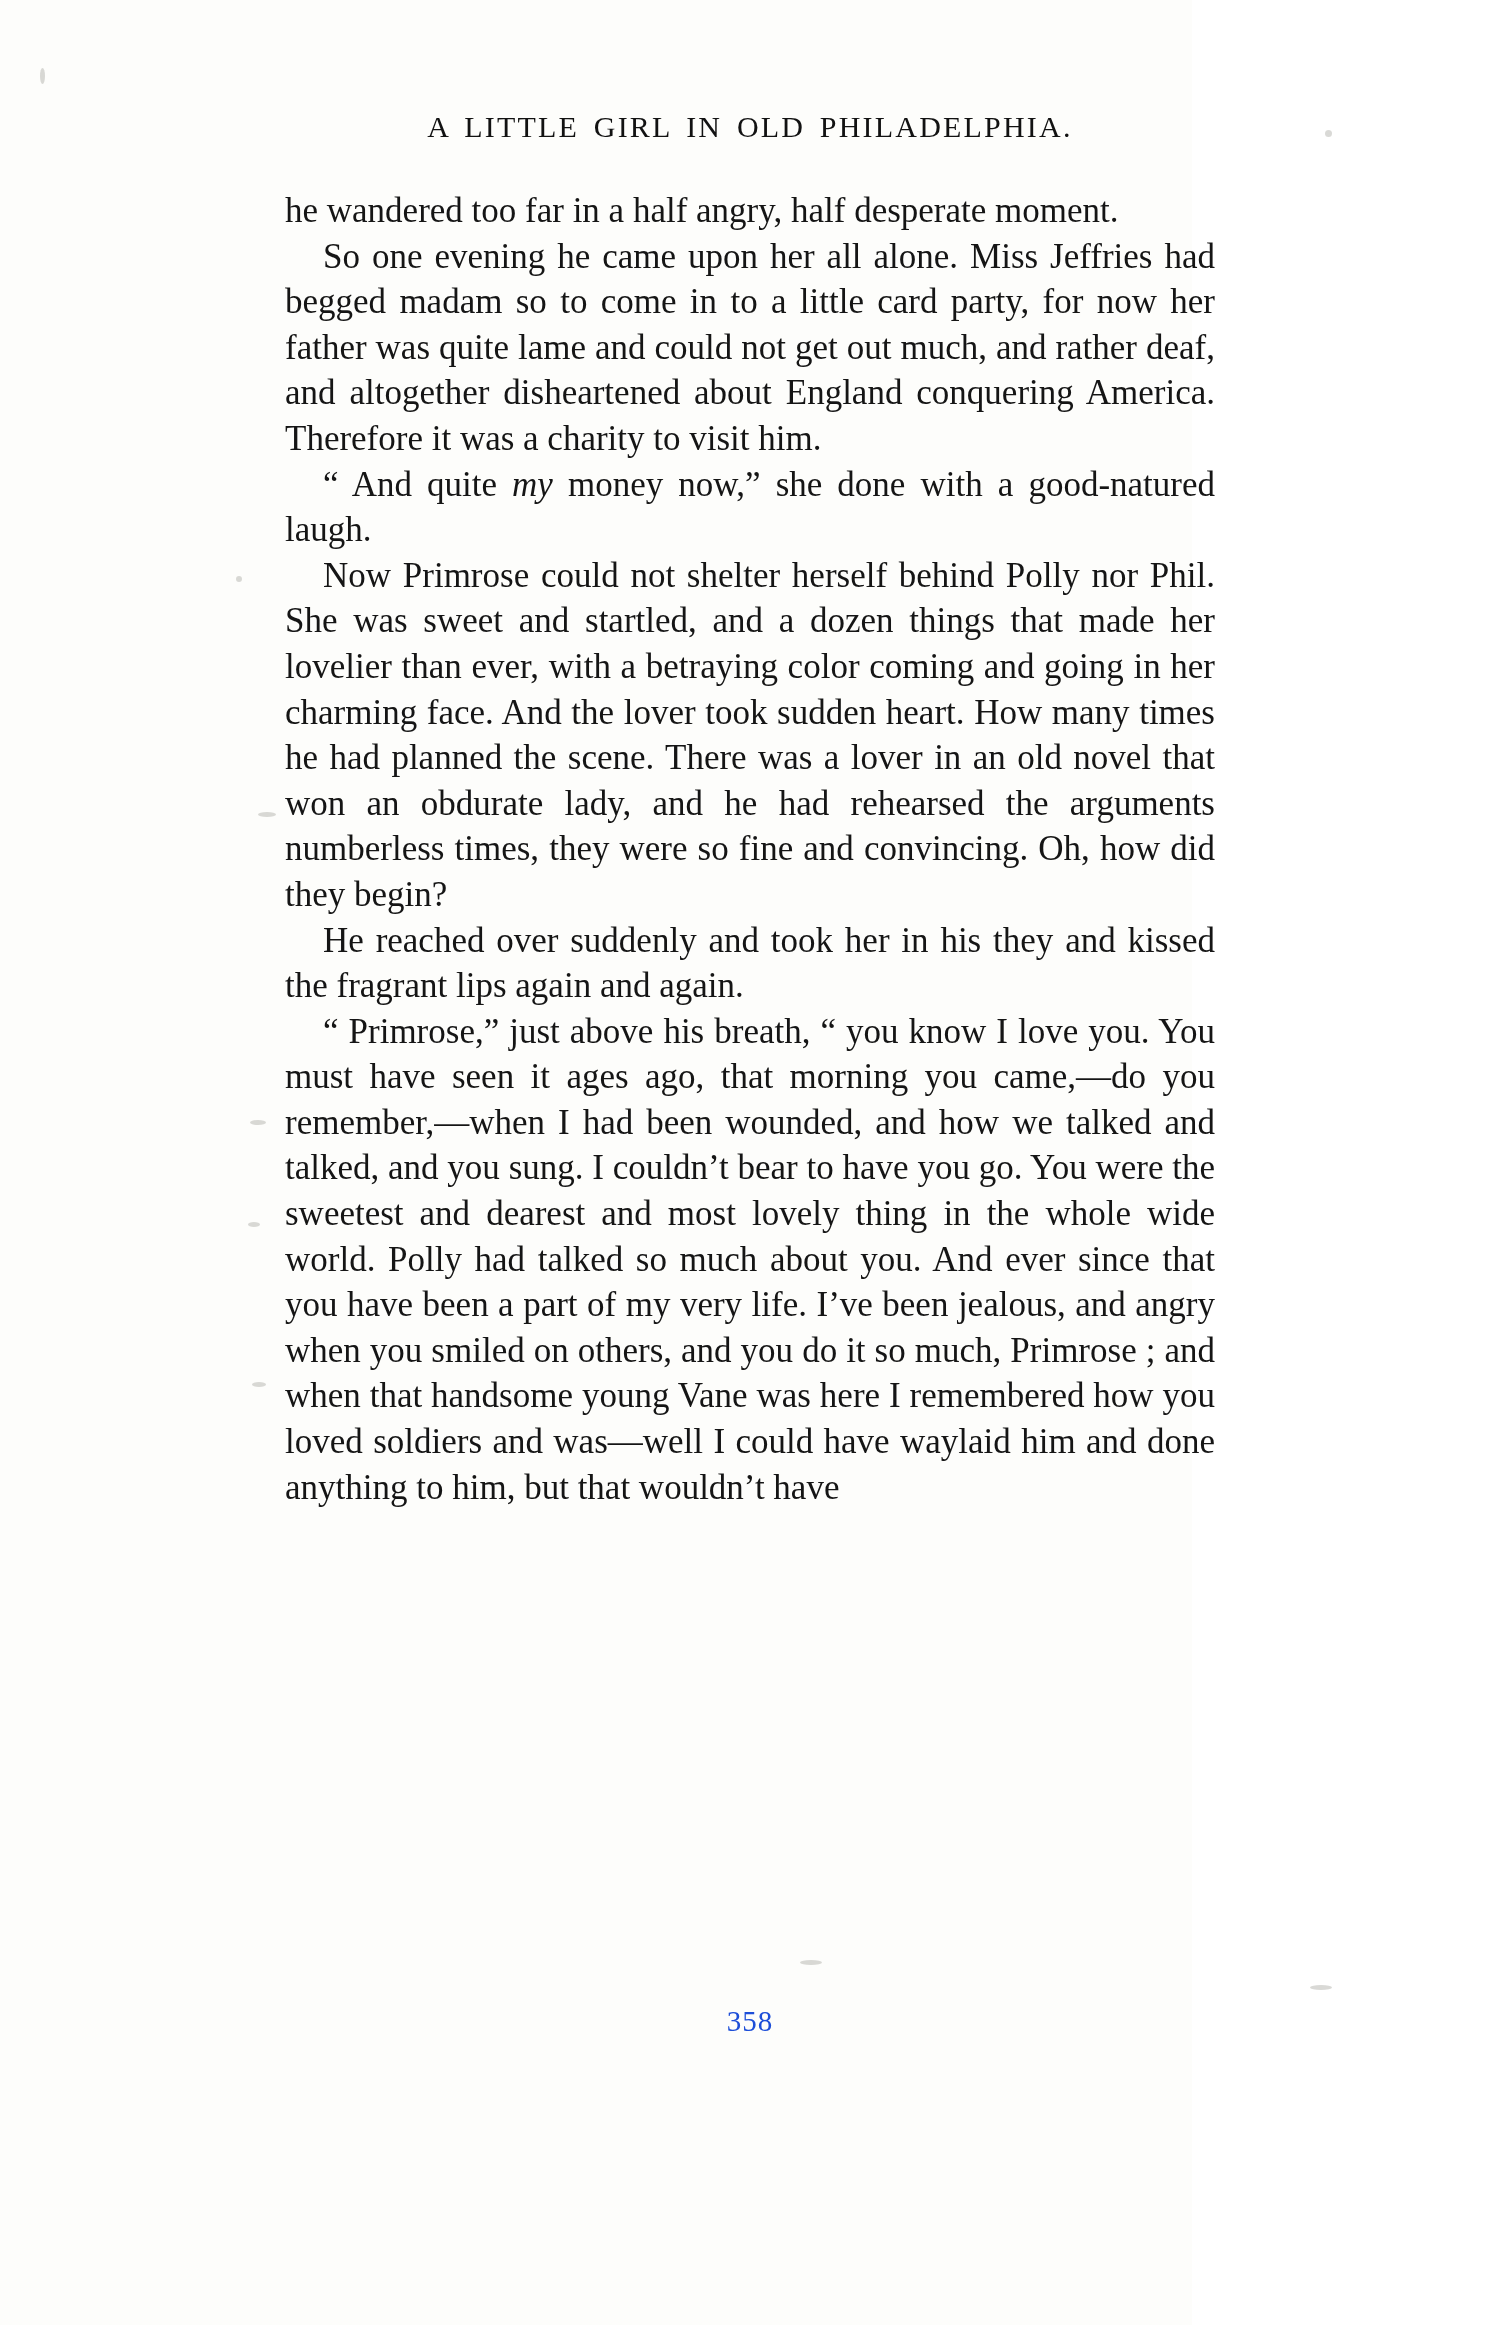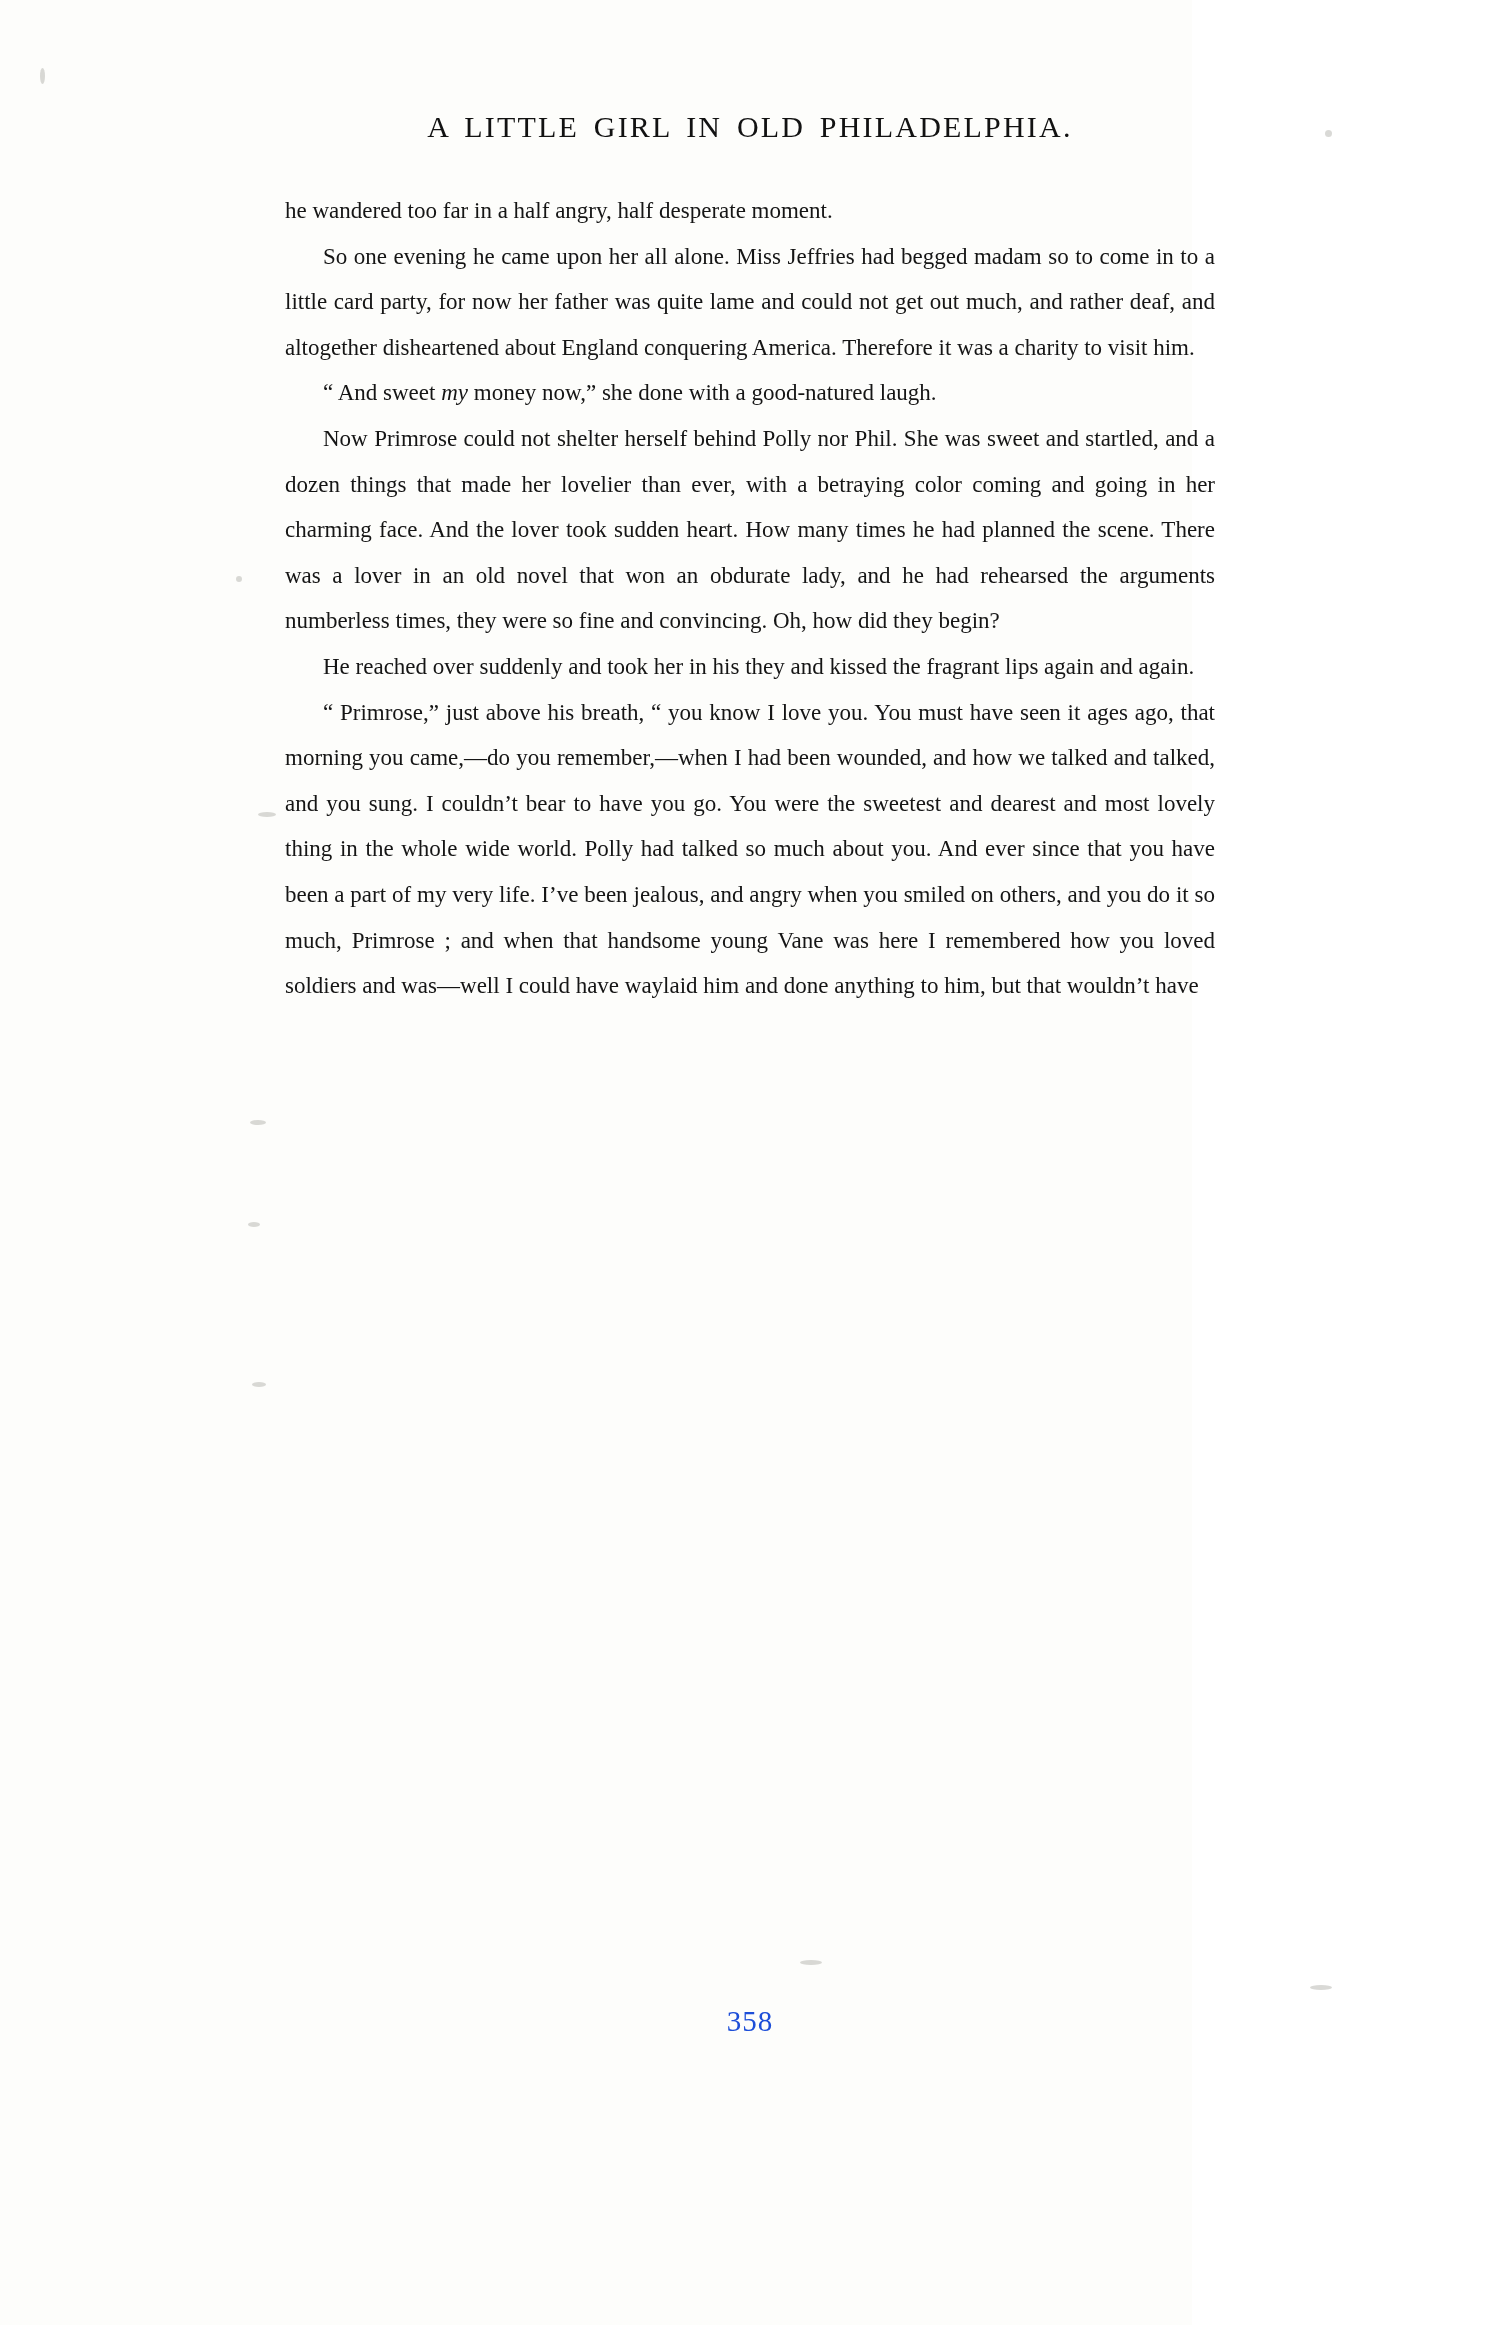--- a/index.html
+++ b/index.html
@@ -31,21 +31,21 @@
   .running-head {
     text-align: center;
     font-size: 30px;
     letter-spacing: 2.2px;
     word-spacing: 5px;
     color: #121212;
     margin-bottom: 44px;
     white-space: nowrap;
   }
   .body-text {
-    font-size: 23px;
+    font-size: 35px;
     line-height: 45.6px;
     text-align: justify;
     text-justify: inter-word;
     color: #151515;
   }
   .body-text p {
     margin: 0;
     text-indent: 0;
   }
   .body-text p.indent {
@@ -86,21 +86,21 @@
   <div class="speckle" style="left:800px; top:1960px; width:22px; height:5px;"></div>
   <div class="speckle" style="left:1310px; top:1985px; width:22px; height:5px;"></div>
 
   <div class="page-inner">
 
     <div class="running-head">A  LITTLE  GIRL  IN  OLD  PHILADELPHIA.</div>
 
     <div class="body-text">
       <p>he wandered too far in a half angry, half desperate moment.</p>
       <p class="indent">So one evening he came upon her all alone.  Miss Jeffries had begged madam so to come in to a little card party, for now her father was quite lame and could not get out much, and rather deaf, and altogether disheartened about England conquering America. Therefore it was a charity to visit him.</p>
-      <p class="indent"><span>“ And sweet </span><i>my</i><span> money now,” she done with a good-natured laugh.</span></p>
+      <p class="indent"><span>“ And quite </span><i>my</i><span> money now,” she done with a good-natured laugh.</span></p>
       <p class="indent">Now Primrose could not shelter herself behind Polly nor Phil.  She was sweet and startled, and a dozen things that made her lovelier than ever, with a betraying color coming and going in her charming face. And the lover took sudden heart.  How many times he had planned the scene.  There was a lover in an old novel that won an obdurate lady, and he had rehearsed the arguments numberless times, they were so fine and convincing.  Oh, how did they begin?</p>
       <p class="indent">He reached over suddenly and took her in his they and kissed the fragrant lips again and again.</p>
       <p class="indent">“ Primrose,” just above his breath, “ you know I love you.  You must have seen it ages ago, that morning you came,—do you remember,—when I had been wounded, and how we talked and talked, and you sung. I couldn’t bear to have you go.  You were the sweetest and dearest and most lovely thing in the whole wide world.  Polly had talked so much about you.  And ever since that you have been a part of my very life. I’ve been jealous, and angry when you smiled on others, and you do it so much, Primrose ; and when that handsome young Vane was here I remembered how you loved soldiers and was—well I could have waylaid him and done anything to him, but that wouldn’t have</p>
     </div>
 
     <div class="folio">358</div>
 
   </div>
 </div>
 

